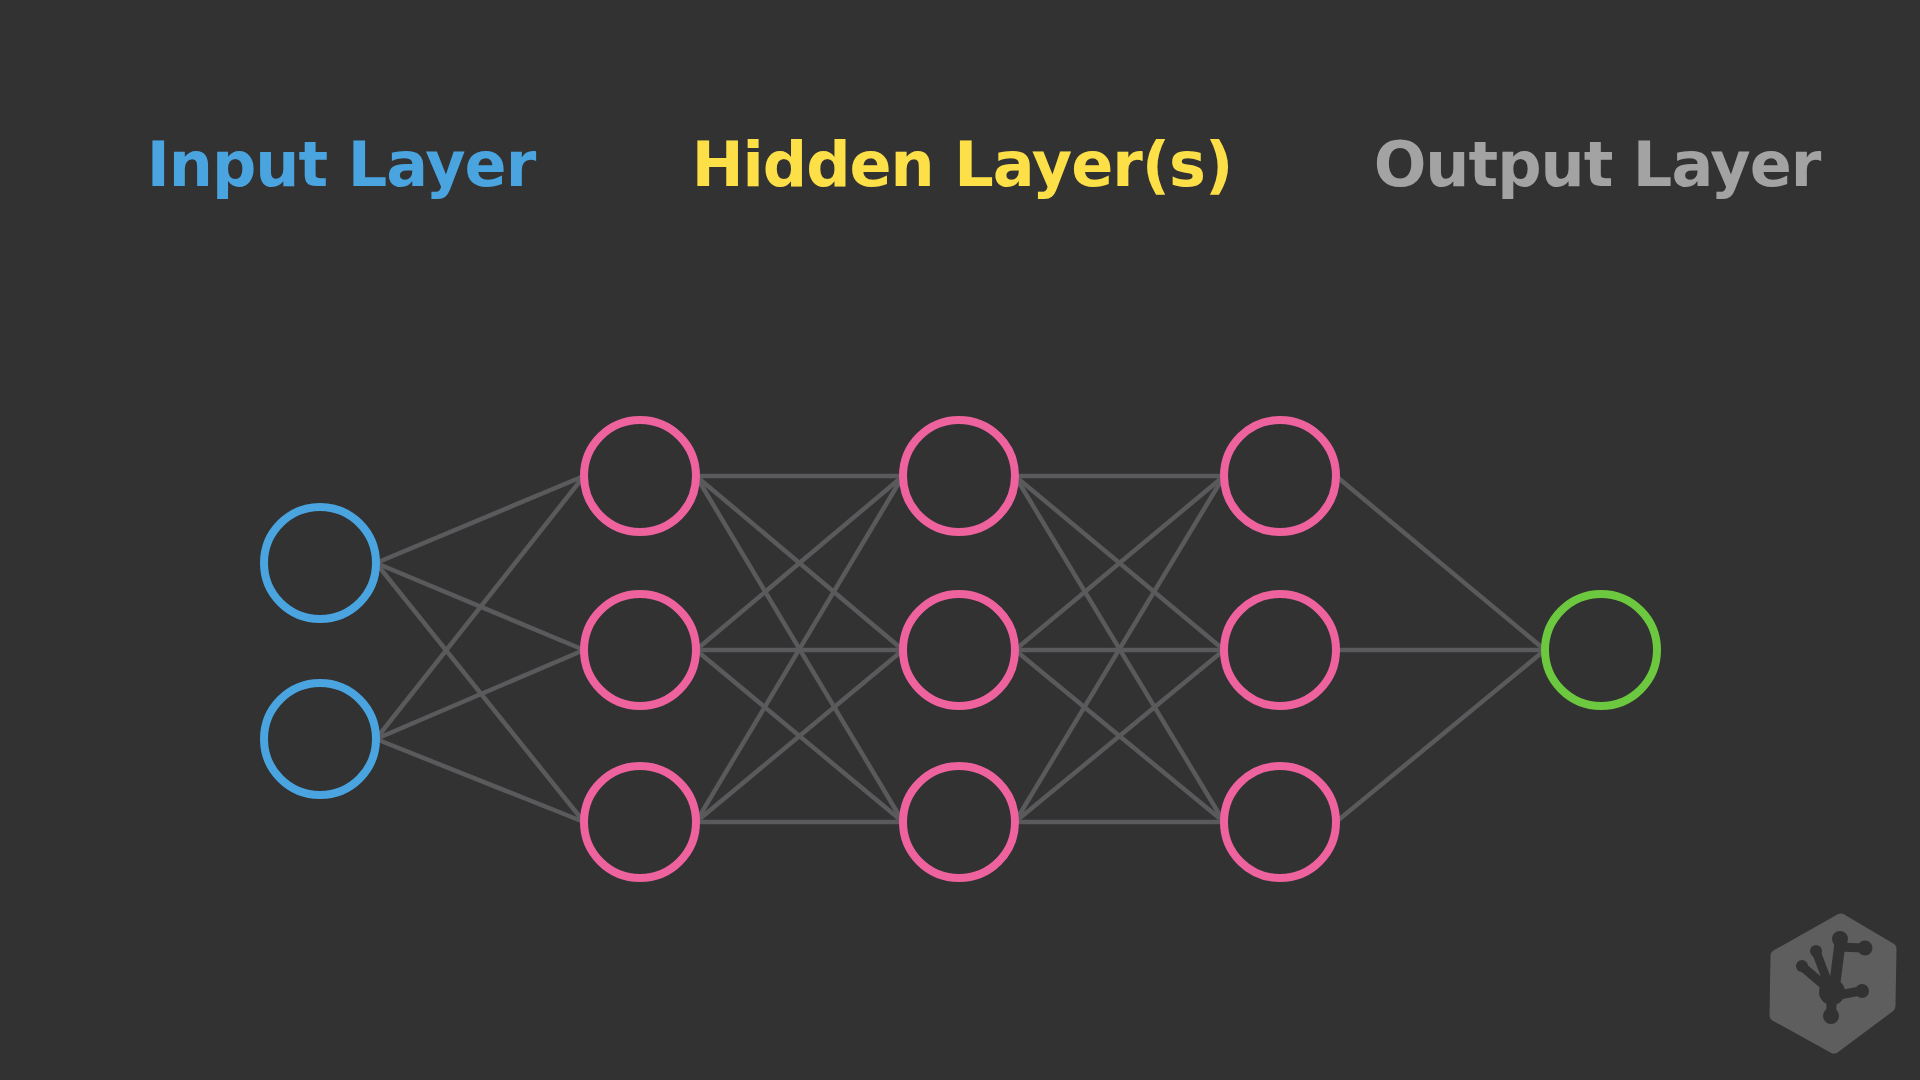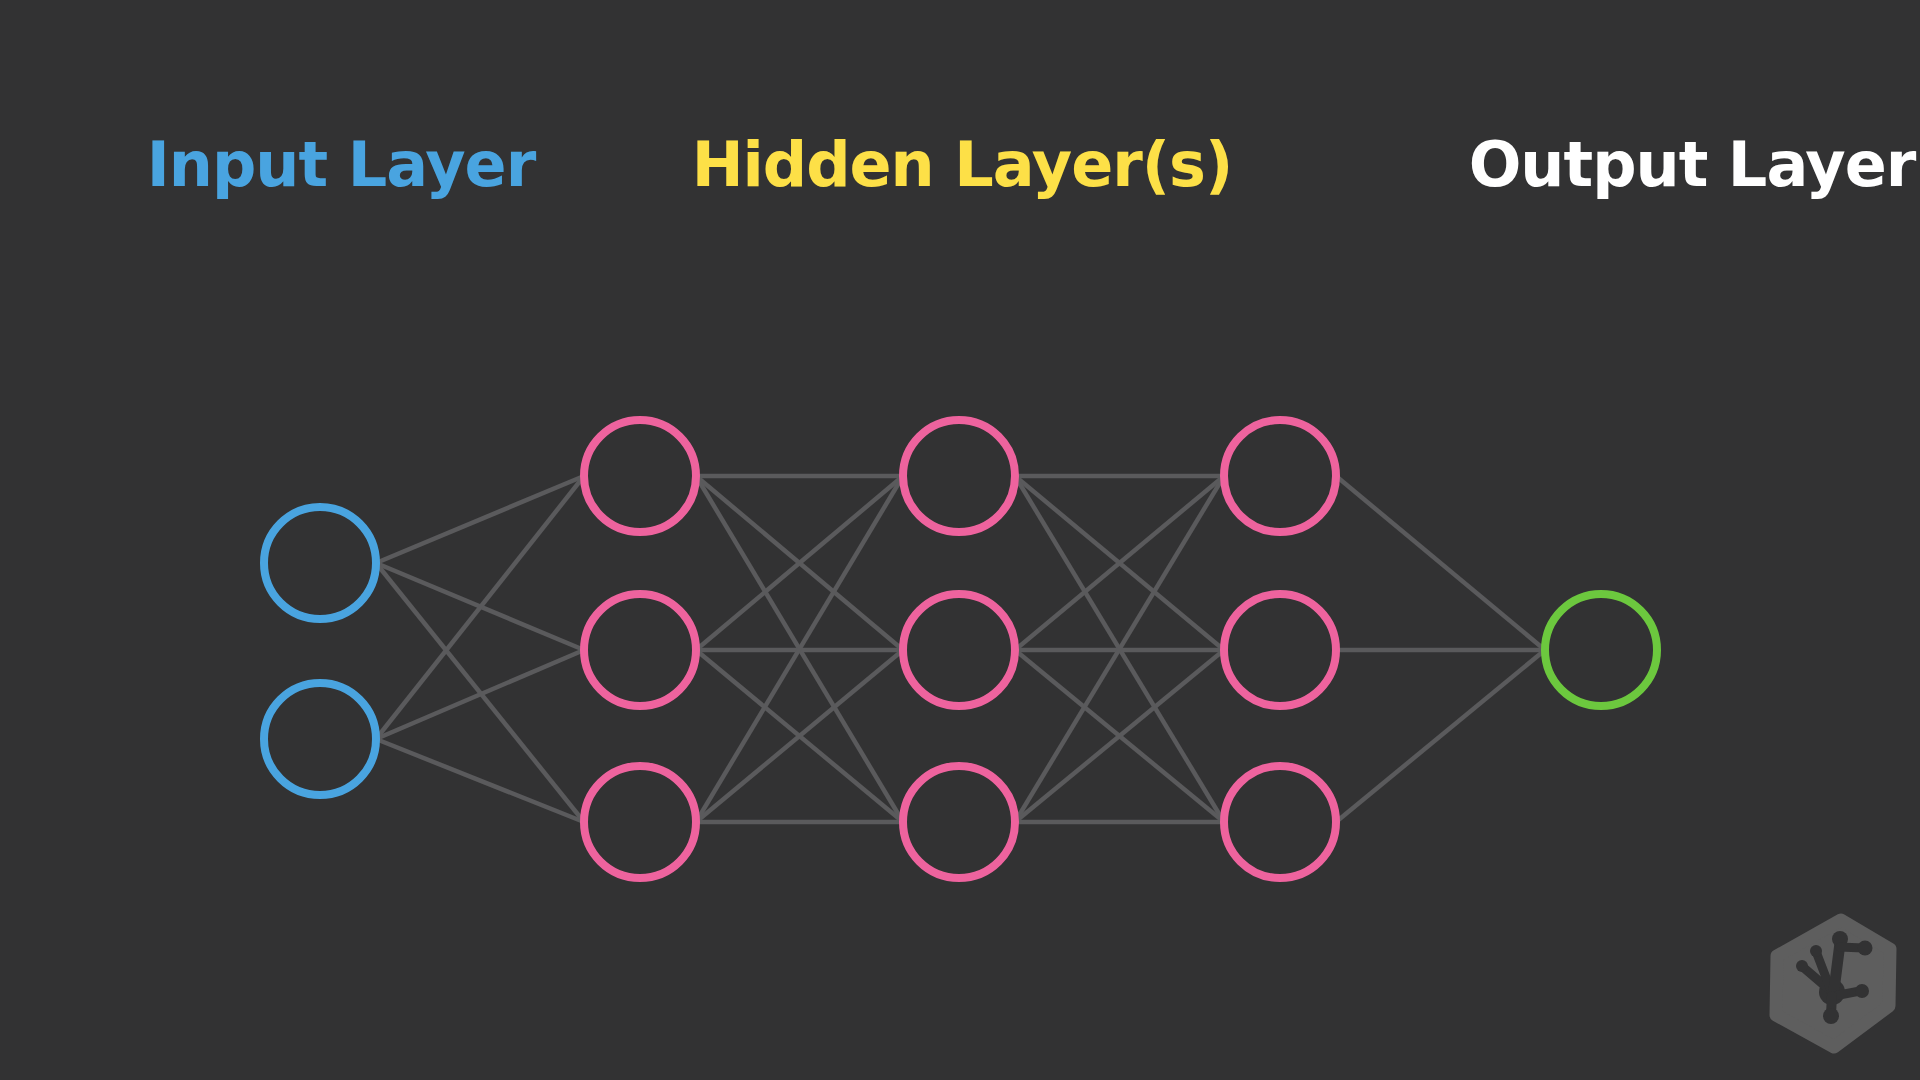--- a/index.html
+++ b/index.html
@@ -75,21 +75,21 @@
       <circle cx="959" cy="650" r="56" fill="#323233" stroke="#ee639e" stroke-width="8"></circle>
       <circle cx="959" cy="822" r="56" fill="#323233" stroke="#ee639e" stroke-width="8"></circle>
       <circle cx="1280" cy="476" r="56" fill="#323233" stroke="#ee639e" stroke-width="8"></circle>
       <circle cx="1280" cy="650" r="56" fill="#323233" stroke="#ee639e" stroke-width="8"></circle>
       <circle cx="1280" cy="822" r="56" fill="#323233" stroke="#ee639e" stroke-width="8"></circle>
       <circle cx="1601" cy="650" r="56" fill="#323233" stroke="#6cc83e" stroke-width="8"></circle>
     </svg>
 
   <div class="layer-label" style="left: 341px; color: rgb(73, 164, 224);">Input Layer</div>
   <div class="layer-label" style="left: 962px; color: #fde047;">Hidden Layer(s)</div>
-  <div class="layer-label" style="left: 1692px; color: #ffffff;">Output Layer</div>
+  <div class="layer-label" style="left: 1597px; color: #a3a3a3;">Output Layer</div>
 
   <svg class="logo" viewBox="1755 898 165 165" xmlns="http://www.w3.org/2000/svg">
     <path d="M1841 920 L1890 949 L1889 1006 L1834 1047 L1776 1015 L1777 956 Z" fill="var(--logo)" stroke="var(--logo)" stroke-width="13" stroke-linejoin="round"></path>
     <g stroke="var(--bg)" fill="var(--bg)" stroke-linecap="round">
       <circle cx="1832" cy="992" r="13" stroke="none"></circle>
       <path d="M1832 992 L1804 968" stroke-width="9" fill="none"></path>
       <circle cx="1802" cy="966" r="6" stroke="none"></circle>
       <path d="M1830 988 L1817 954" stroke-width="9" fill="none"></path>
       <circle cx="1816" cy="951" r="6" stroke="none"></circle>
       <path d="M1834 990 L1840 943" stroke-width="11" fill="none"></path>

